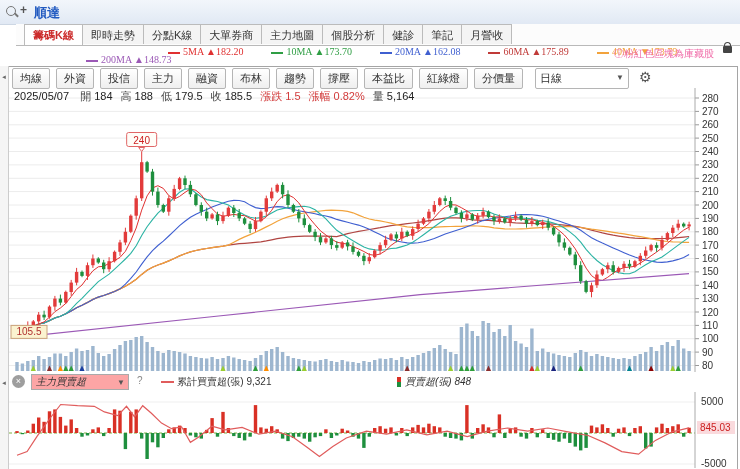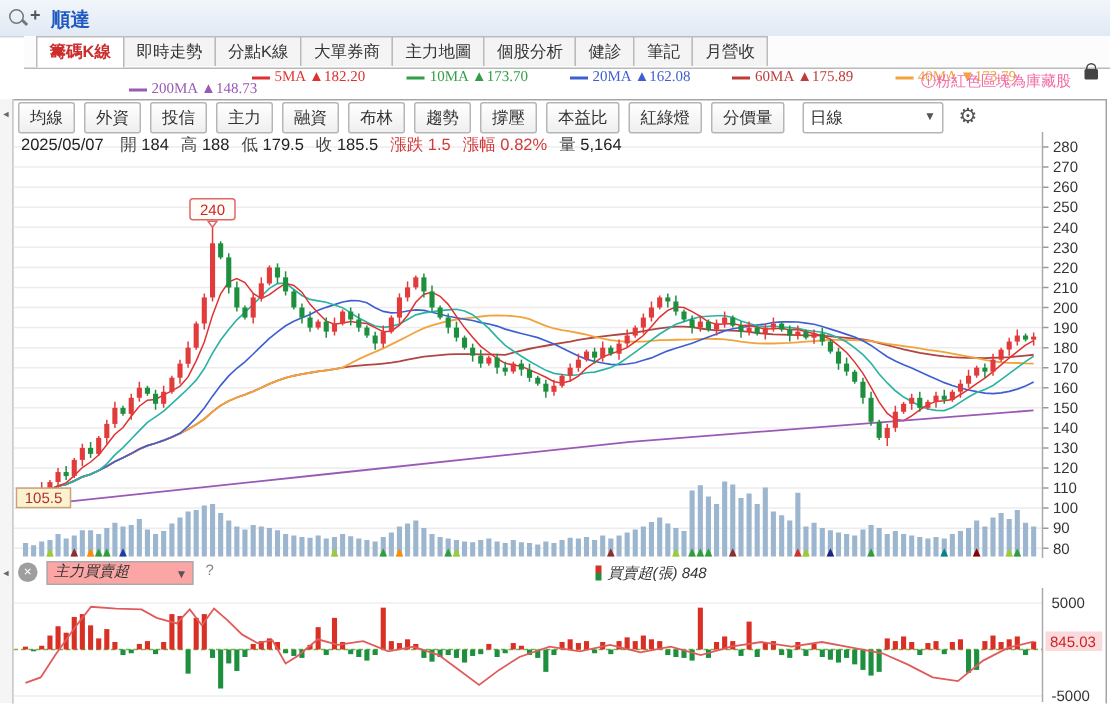--- a/index.html
+++ b/index.html
@@ -570,20 +570,21 @@
       <text x="132.66" y="55.5" font-size="10" fill="#cc2222" text-anchor="middle">240</text>
       <rect x="2" y="237.39374999999998" width="36" height="13" fill="#fbf3d0" stroke="#caa27a"></rect>
       <text x="20" y="247.39374999999998" font-size="10" fill="#b03030" text-anchor="middle">105.5</text>
     </svg>
   </div>
 
 <div id="subheader">
   <span id="collapse-btn">×</span>
   <span id="flow-select"><span>主力買賣超</span><span class="caret">▼</span></span>
   <span id="help-q">?</span>
+  <span id="line-legend"><span class="dash"></span><span>累計買賣超(張) 9,321</span></span>
   <span id="bar-legend"><span class="barglyph"></span><span>買賣超(張) 848</span></span>
 </div>
 
 <div id="flow-wrap">
     <svg width="726" height="76" viewBox="0 0 726 76" style="display:block">
       <line x1="0" y1="10" x2="686" y2="10" stroke="#efefef"></line>
       <line x1="0" y1="72" x2="686" y2="72" stroke="#efefef"></line>
       <line x1="0" y1="41" x2="686" y2="41" stroke="#7cb342" stroke-dasharray="3,2"></line>
       <rect x="6.3" y="39.1" width="3.4" height="1.9" fill="#d93025"></rect>
       <rect x="11.7" y="41.0" width="3.4" height="1.2" fill="#1e8f3e"></rect>

